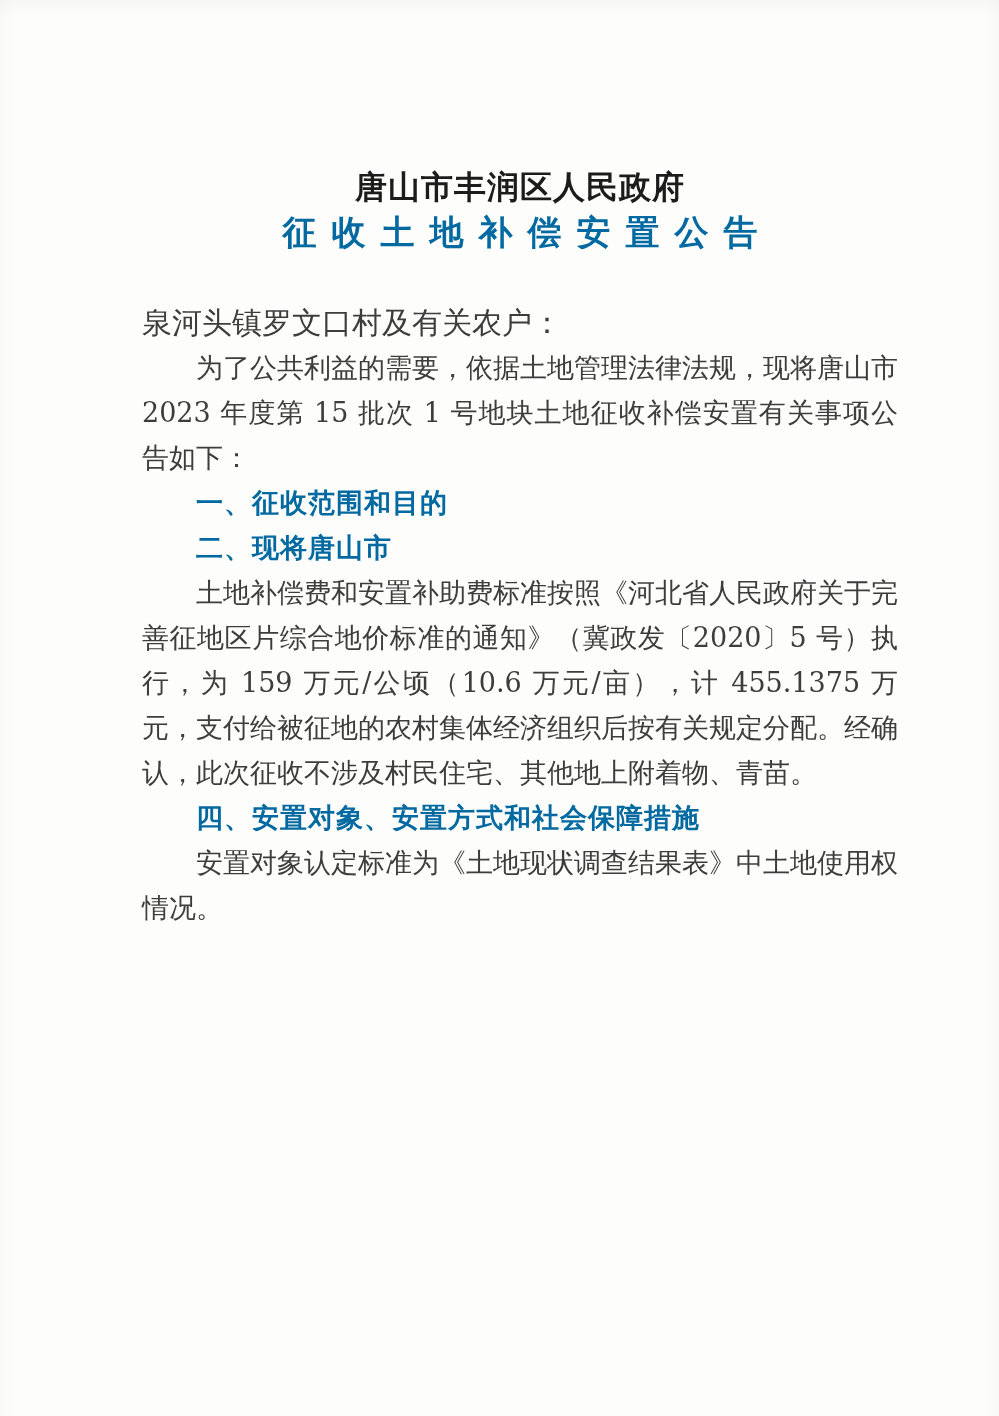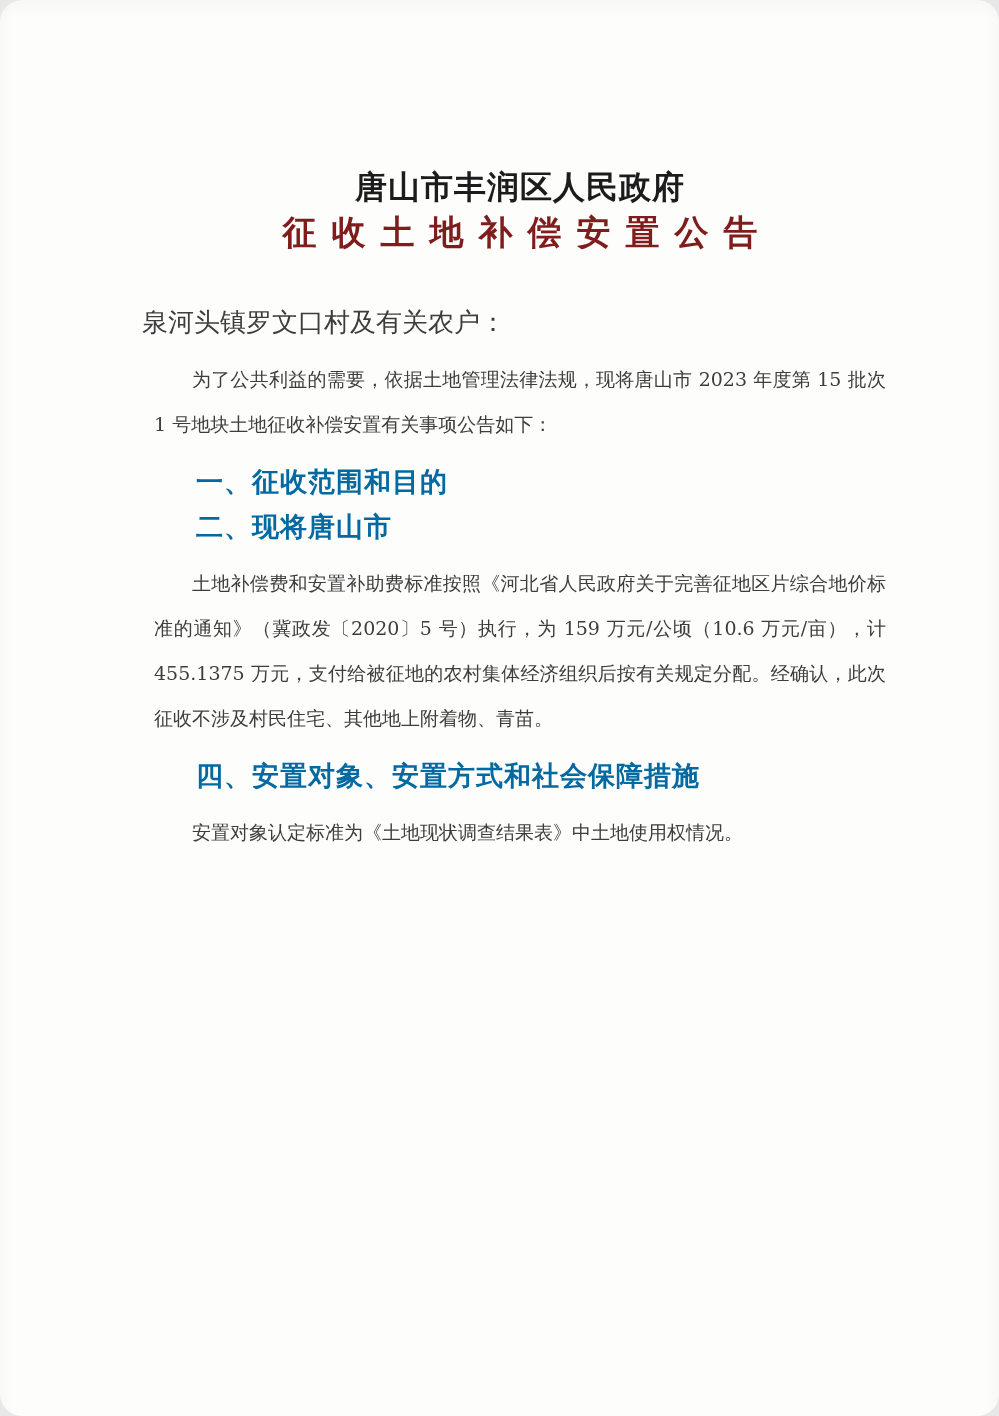--- a/index.html
+++ b/index.html
@@ -8,21 +8,20 @@
     background: #e8e8e8;
   }
   .page {
     position: relative;
     width: 999px;
     height: 1416px;
     margin: 0 auto;
     background: #fdfdfc;
     overflow: hidden;
     font-family: "DejaVu Serif", serif;
-    border-radius: 22px;
   }
   
   .page::before {
     content: "";
     position: absolute;
     inset: 0;
     background:
       linear-gradient(180deg, rgba(0,0,0,0.025) 0, rgba(0,0,0,0) 18px),
       linear-gradient(90deg, rgba(0,0,0,0.02) 0, rgba(0,0,0,0) 14px),
       linear-gradient(270deg, rgba(0,0,0,0.02) 0, rgba(0,0,0,0) 14px);
@@ -43,34 +42,34 @@
     font-weight: 700;
     color: #1c1c1c;
     letter-spacing: 1px;
   }
   .sub-title {
     margin: 0 0 44px 0;
     text-align: center;
     font-size: 34px;
     line-height: 48px;
     font-weight: 700;
-    color: #7f1d1d;
+    color: #0369a1;
     letter-spacing: 15px;
     text-indent: 15px; 
     white-space: nowrap;
   }
   .salutation {
     margin: 0;
-    font-size: 26px;
+    font-size: 30px;
     line-height: 45px;
     color: #3d3d3d;
   }
   .para {
-    margin: 12px;
-    font-size: 19px;
+    margin: 0;
+    font-size: 27px;
     line-height: 45px;
     text-indent: 2em;
     text-align: justify;
     color: #3d3d3d;
   }
   .heading {
     margin: 0;
     font-size: 27px;
     line-height: 45px;
     text-indent: 2em;

